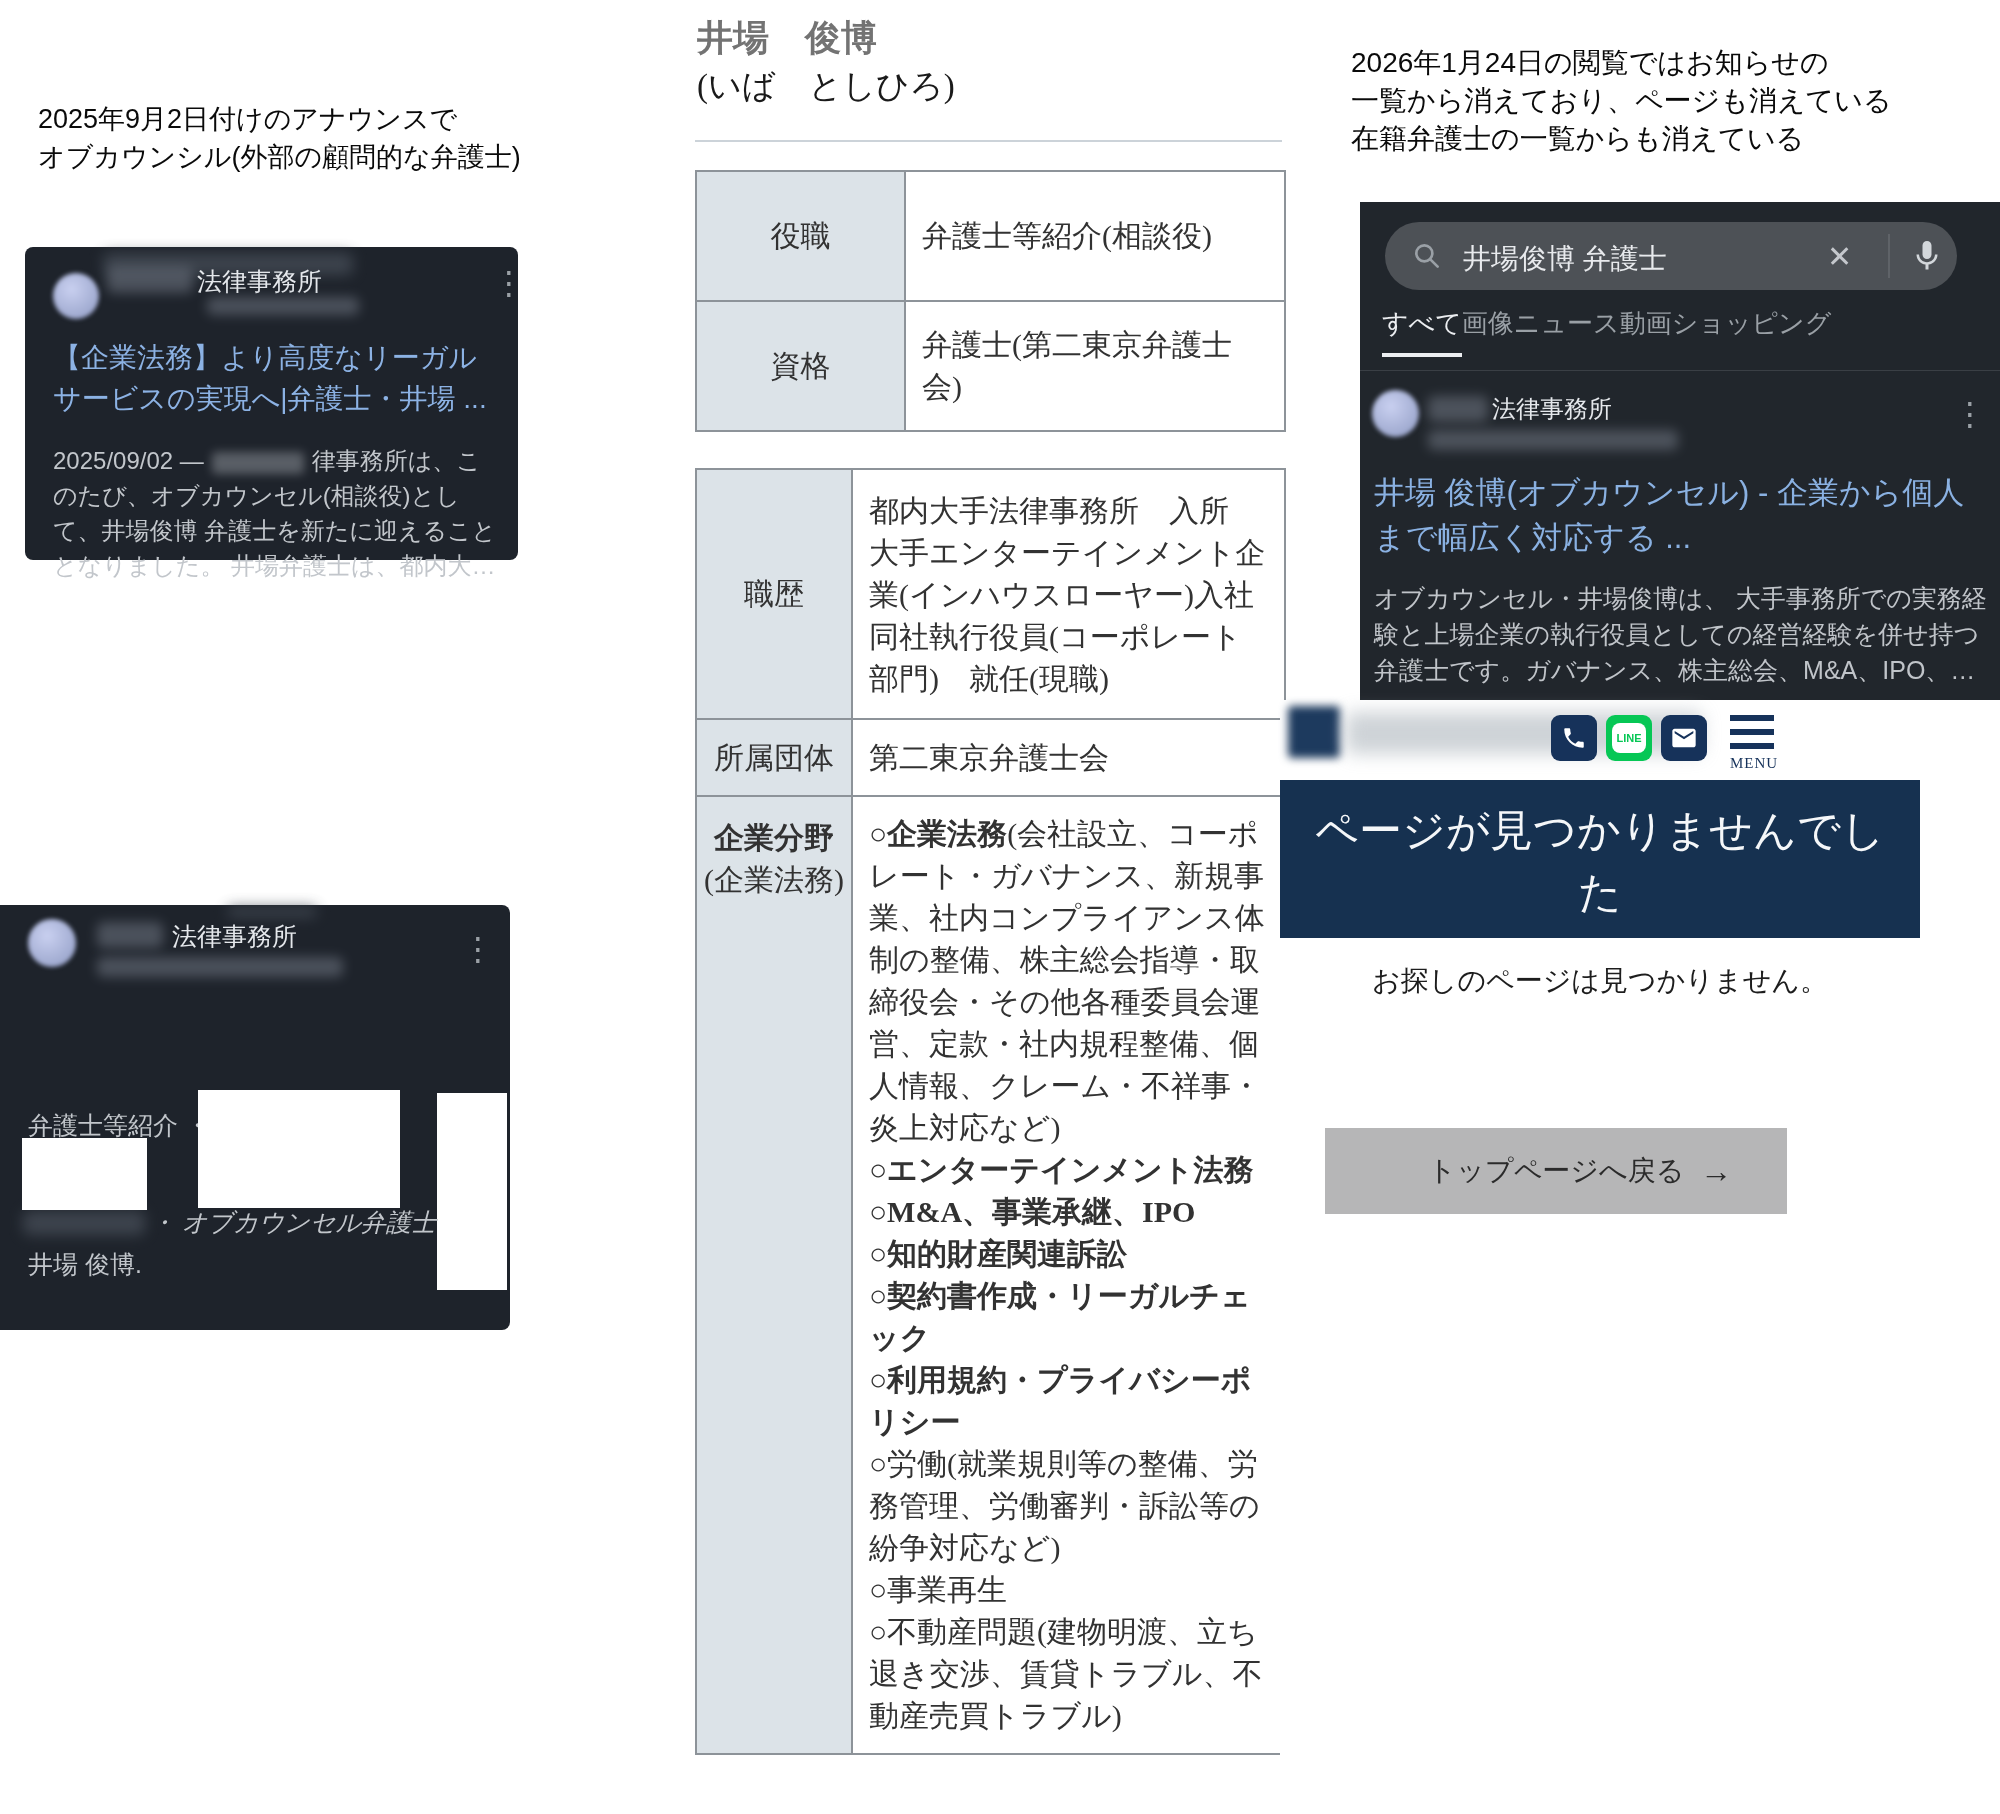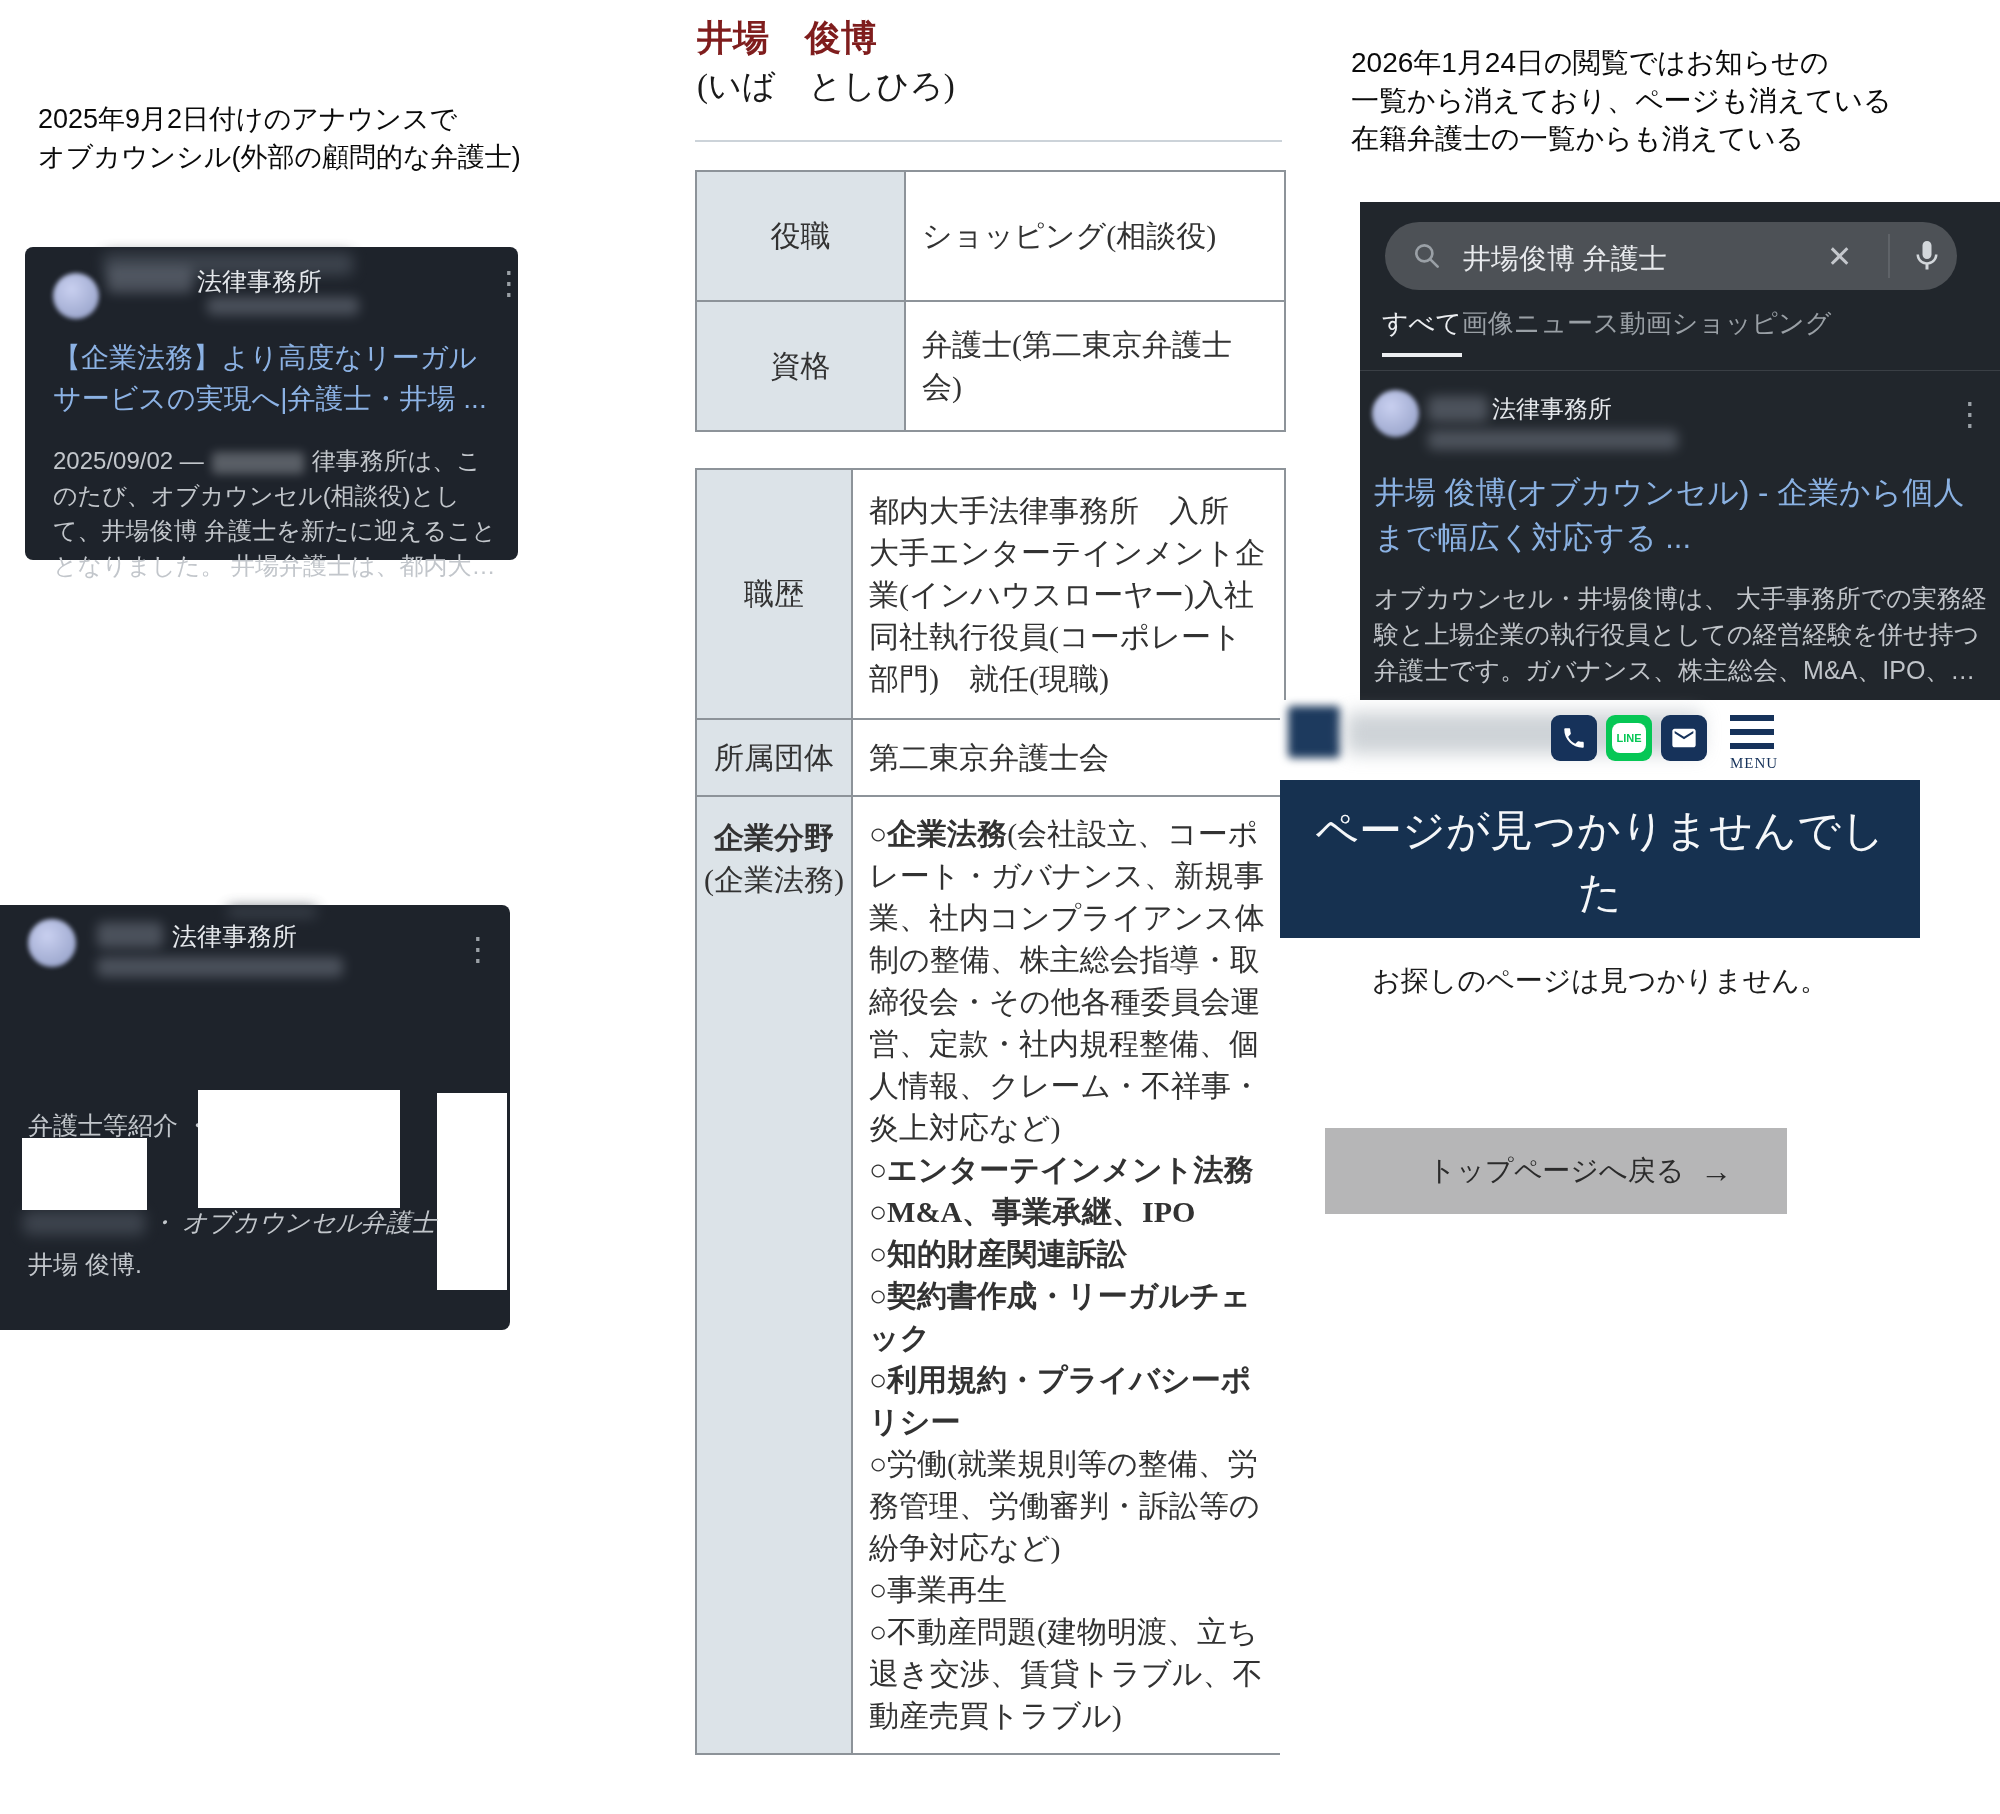--- a/index.html
+++ b/index.html
@@ -21,21 +21,21 @@
   .dots{color:#9aa0a6;font-size:32px;line-height:32px;cursor:pointer;}
   .avatar{border-radius:50%;background:radial-gradient(circle at 40% 35%,#c9d0f0,#8e9ac2);filter:blur(2px);}
   .blur-blob{background:#707783;opacity:.55;filter:blur(6px);border-radius:6px;}
   .blur-dark{background:#454c56;opacity:.8;filter:blur(7px);border-radius:6px;}
   .blur-inline{display:inline-block;width:92px;height:22px;background:#8a8f96;opacity:.55;
                filter:blur(5px);border-radius:4px;vertical-align:middle;margin:0 8px;}
   .whitebox{background:#ffffff;}
 
   
   .serif{font-family:"Liberation Serif","DejaVu Serif",serif;}
-  .p-name{font-size:36px;font-weight:bold;color:#7f1d1d;}
+  .p-name{font-size:36px;font-weight:bold;color:#737373;}
   .p-read{font-size:33px;color:#1a1a1a;}
   .divider{height:2px;background:#ccd3d9;}
   .ptable{border:2px solid #8d9399;border-collapse:collapse;color:#323232;}
   .ptable td{border:2px solid #8d9399;font-size:30px;line-height:42px;vertical-align:middle;}
   .th-cell{background:#dce3e8;text-align:center;}
   .val-cell{background:#fff;padding:18px 16px 18px 16px;}
   .t1 .th-cell{width:205px;}
   .t1 .val-cell{width:346px;}
   .t2 .th-cell{width:152px;}
   .t2 .val-cell{width:401px;}
@@ -110,21 +110,21 @@
   </div>
 
   <div class="abs serif p-name" style="left:697px;top:14px;">井場　俊博</div>
   <div class="abs serif p-read" style="left:697px;top:64px;">(いば　としひろ)</div>
   <div class="abs divider" style="left:695px;top:140px;width:587px;"></div>
 
   <table class="abs serif ptable t1" style="left:695px;top:170px;">
     <tbody>
         <tr>
       <td class="th-cell" style="height:126px;">役職</td>
-      <td class="val-cell">ショッピング(相談役)</td>
+      <td class="val-cell">弁護士等紹介(相談役)</td>
     </tr>
     <tr>
       <td class="th-cell" style="height:126px;">資格</td>
       <td class="val-cell">弁護士(第二東京弁護士会)</td>
     </tr>
   </tbody>
     </table>
 
   <table class="abs serif ptable t2" style="left:695px;top:468px;">
     <tbody>

